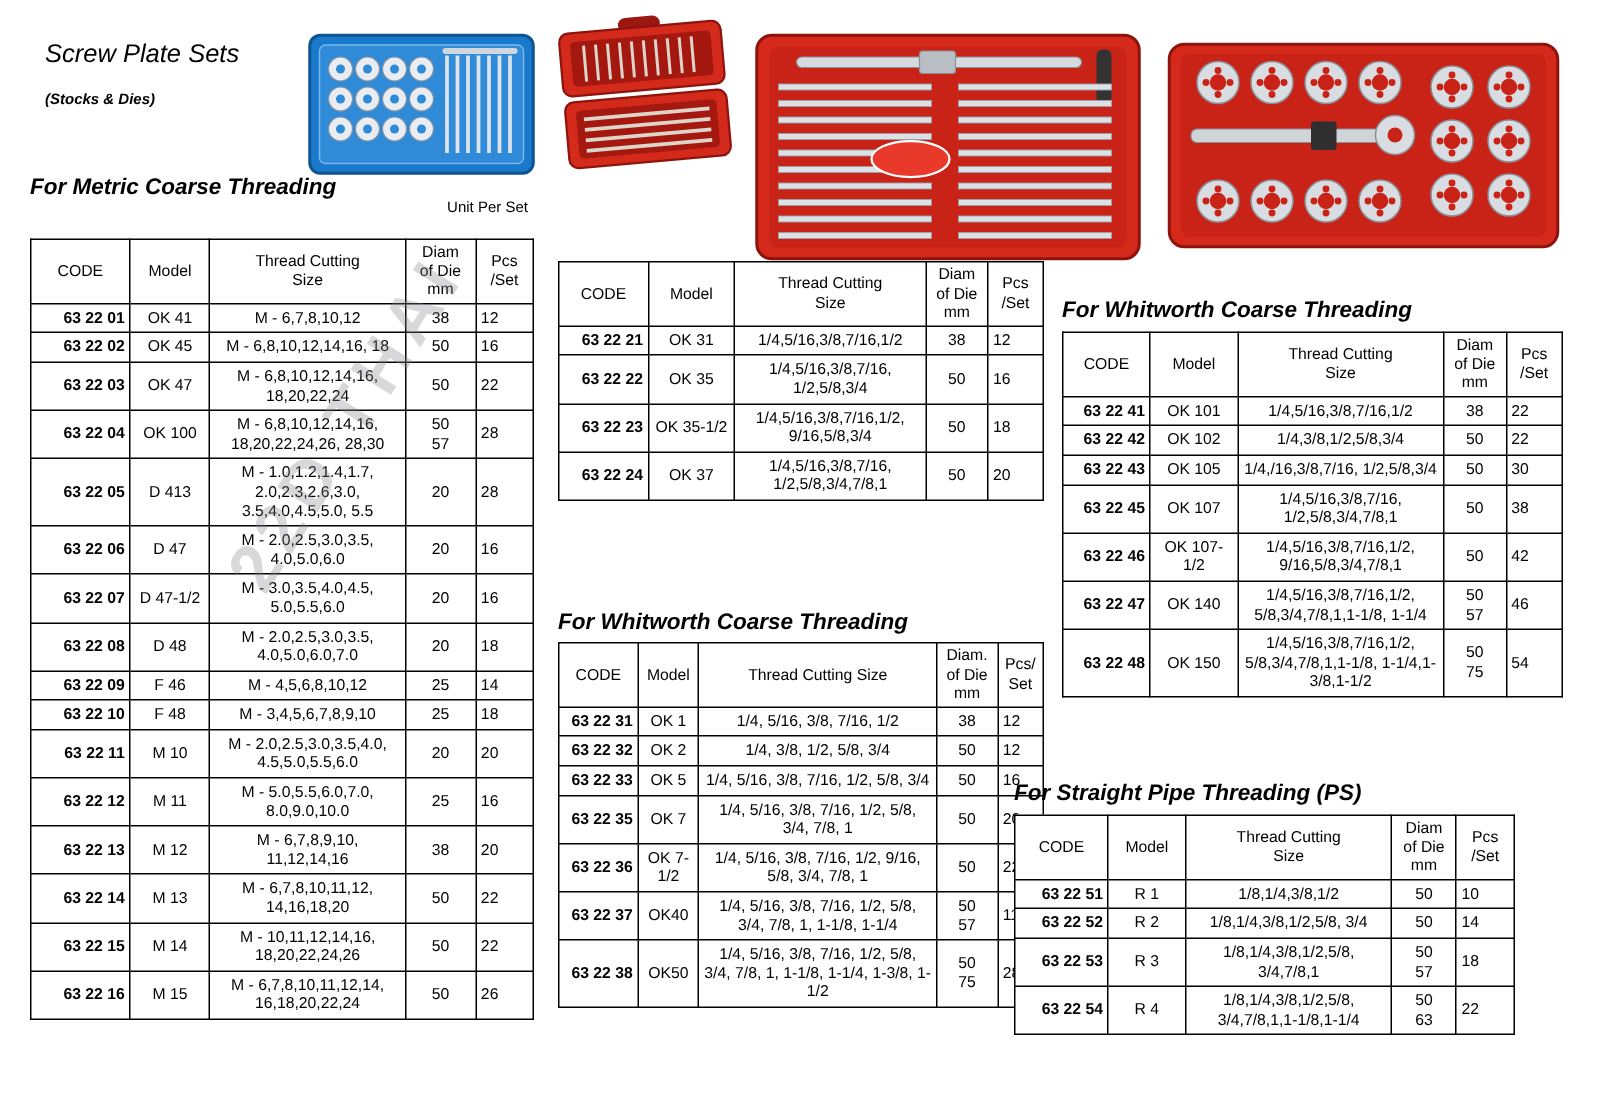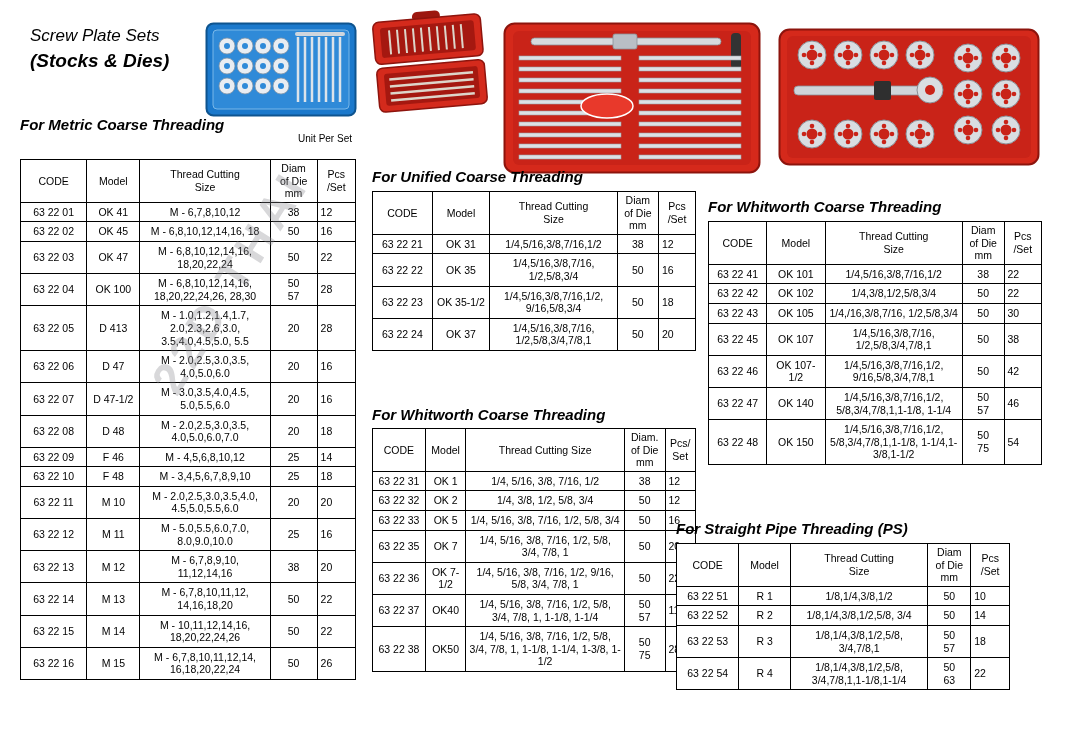--- a/index.html
+++ b/index.html
@@ -6,31 +6,31 @@
   html,body { width:1065px; height:740px; }
   body {
     position: relative;
     background: #ffffff;
     font-family: "Liberation Sans", sans-serif;
     color: #000;
     overflow: hidden;
   }
   .abs { position: absolute; }
   .title { font-size: 17px; font-weight: normal; font-style: italic; }
-  .subtitle { font-size: 19px; font-weight: bold; font-style: italic; margin-top: 4px; }
+  .subtitle { font-size: 10px; font-weight: bold; font-style: italic; margin-top: 15px; }
   .heading { font-size: 15px; font-weight: bold; font-style: italic; margin-bottom: 5px; white-space: nowrap; }
   .section { position: absolute; }
   .unit-note { position: absolute; top: 17px; right: 4px; font-size: 10px; }
 
   table { border-collapse: collapse; table-layout: fixed; width: 100%;
           font-size: 10.5px; line-height: 1.2; background: #fff; }
   th, td { border: 1px solid #000; vertical-align: middle; }
   th { font-weight: normal; text-align: center; white-space: pre-line; padding: 2px 1px; }
   td { padding: 3px 3px; }
-  td.c0 { font-weight: normal; text-align: center; white-space: nowrap; }
+  td.c0 { font-weight: bold; text-align: right; white-space: nowrap; }
   td.c1 { text-align: center; }
   td.c2 { text-align: center; }
   td.c3 { text-align: center; white-space: pre-line; }
   td.c4 { text-align: left; margin-top: 40px; }
 
   .metric-table-wrap { margin-top: 26px; }
 
   .watermark {
     position: absolute; left: 40px; top: 255px; width: 380px;
     text-align: center; font-size: 46px; font-weight: bold; letter-spacing: 6px;
@@ -314,21 +314,20 @@
             <td class="c2">M - 6,7,8,10,11,12,14, 16,18,20,22,24</td>
             <td class="c3">50</td>
             <td class="c4">26</td>
           </tr>
         </tbody>
     </table>
   </div>
 </div>
 
 <div class="section" style="left:372px; top:168px; width:324px;">
-  <div class="heading">For Unified Coarse Threading</div>
   <table style="margin-top:6px;">
     <colgroup>
         <col style="width:58px">
         <col style="width:56px">
         <col style="width:124px">
         <col style="width:40px">
         <col style="width:36px">
       </colgroup>
     <thead>
         <tr>

